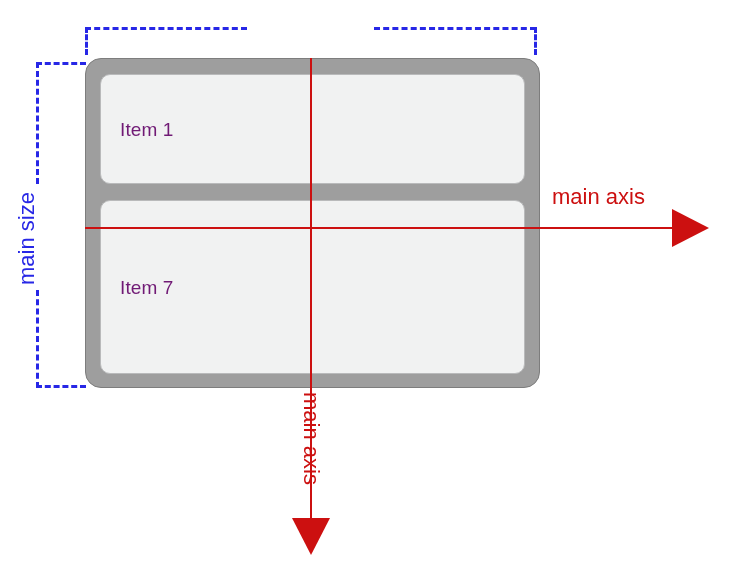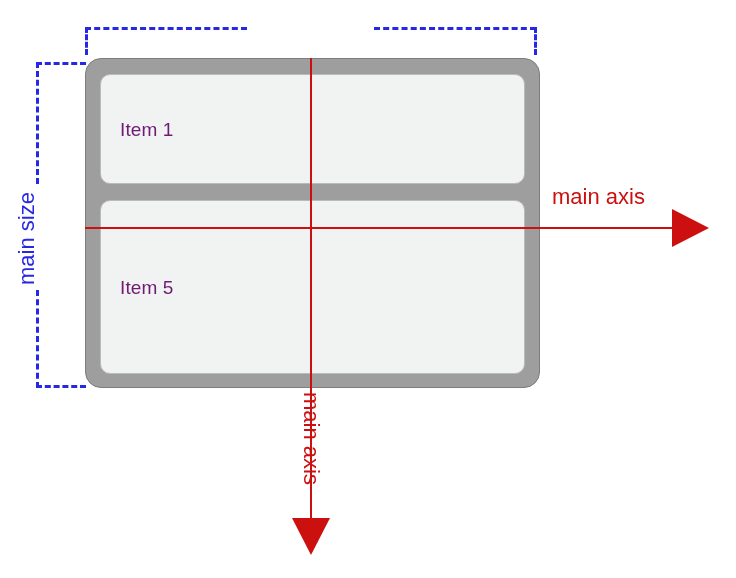--- a/index.html
+++ b/index.html
@@ -211,21 +211,21 @@
   <div class="bracket" id="main-bracket-rule-bottom"></div>
   <div class="bracket" id="main-bracket-tick-top"></div>
   <div class="bracket" id="main-bracket-tick-bottom"></div>
   <div class="dim-label" id="main-size-label">main size</div>
 
   <div class="flex-container">
     <div class="flex-item" id="item-1">
       <span class="item-label">Item 1</span>
     </div>
     <div class="flex-item" id="item-2">
-      <span class="item-label">Item 5</span>
+      <span class="item-label">Item 7</span>
     </div>
   </div>
 
   <div class="axis-line-v"></div>
   <div class="axis-line-h"></div>
   <div class="axis-arrow-h"></div>
   <div class="axis-arrow-v"></div>
 
   <div class="axis-label" id="cross-axis-label">main axis</div>
   <div class="axis-label" id="main-axis-label">main axis</div>

